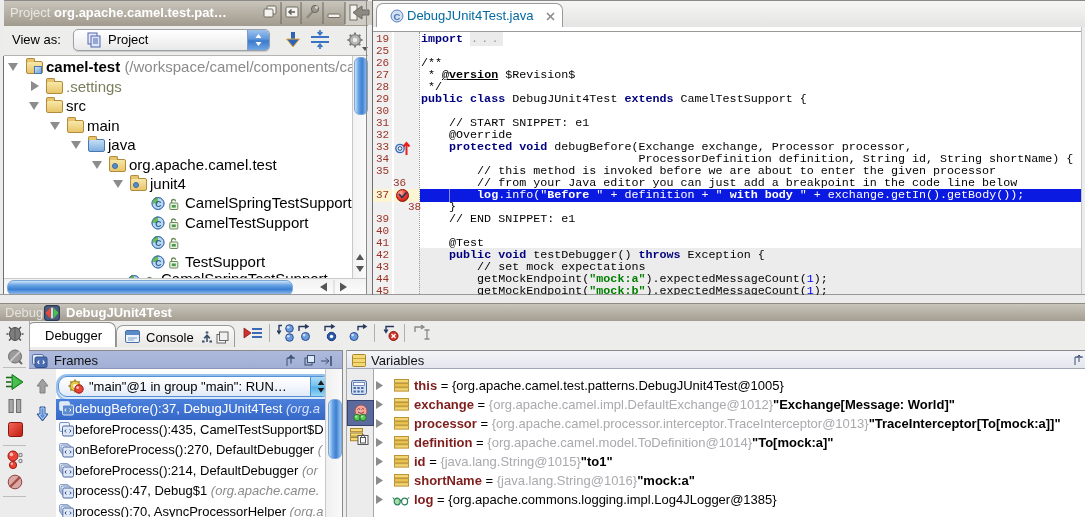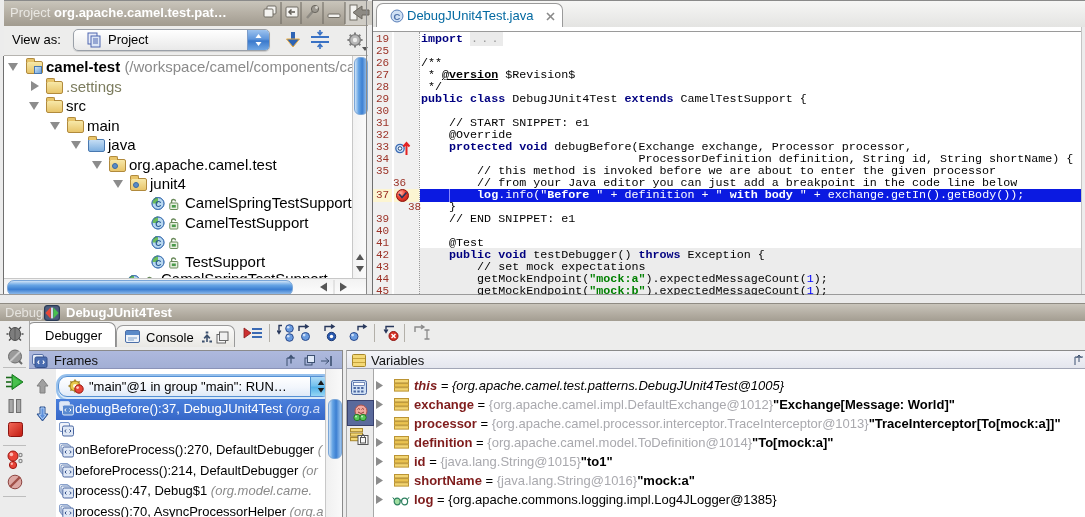--- a/index.html
+++ b/index.html
@@ -483,23 +483,24 @@
       </div>
     </div>
 
     <div class="abs" style="left:27px;top:49px;width:269px;height:20.5px;background:linear-gradient(180deg,#4a80dc,#3667c8);"></div>
     <svg class="abs" style="left:30px;top:51px;" width="15" height="15" viewBox="0 0 15 15">
       <rect x="0.5" y="0.5" width="10" height="9" rx="1.5" fill="#dfe8f6" stroke="#c8d8f0"></rect>
       <rect x="3.5" y="4" width="11" height="10" rx="1.5" fill="#5a8ad0" stroke="#dfe8f6"></rect>
       <path d="M7 7.5 L5.8 9 L7 10.5 M10.5 7.5 L12 9 L10.5 10.5" stroke="#fff" fill="none"></path>
     </svg>
     <div class="frow" style="left:46px;top:49px;color:#fff;">debugBefore():37, DebugJUnit4Test <i style="color:#d8e2f8;">(org.a</i></div>
+    <div class="frow" style="left:46px;top:69.5px;">beforeProcess():435, CamelTestSupport$D</div>
     <div class="frow" style="left:46px;top:90px;">onBeforeProcess():270, DefaultDebugger <i style="color:#8a8a8a;">(</i></div>
     <div class="frow" style="left:46px;top:110.5px;">beforeProcess():214, DefaultDebugger <i style="color:#8a8a8a;">(or</i></div>
-    <div class="frow" style="left:46px;top:131px;">process():47, Debug$1 <i style="color:#8a8a8a;">(org.model.came.</i></div>
+    <div class="frow" style="left:46px;top:131px;">process():47, Debug$1 <i style="color:#8a8a8a;">(org.apache.came.</i></div>
     <div class="frow" style="left:46px;top:151.5px;">process():70, AsyncProcessorHelper <i style="color:#8a8a8a;">(org.a</i></div>
     <svg class="abs" style="left:30px;top:72px;" width="15" height="15" viewBox="0 0 15 15" id="fico">
       <rect x="0.5" y="0.5" width="10" height="9" rx="1.5" fill="#eef2fa" stroke="#7a96c8"></rect>
       <rect x="3.5" y="4" width="11" height="10" rx="1.5" fill="#dfe8f6" stroke="#4a66a0"></rect>
       <path d="M7 7.5 L5.8 9 L7 10.5 M10.5 7.5 L12 9 L10.5 10.5" stroke="#2c4884" fill="none"></path>
     </svg>
     <svg class="abs" style="left:30px;top:92.5px;" width="15" height="15" viewBox="0 0 15 15">
         <use href="#fico2"></use>
       </svg>
     <svg class="abs" style="left:30px;top:113px;" width="15" height="15" viewBox="0 0 15 15">
@@ -571,21 +572,21 @@
         <rect x="0.5" y="0.5" width="12" height="3.2" fill="#f4d876" stroke="#a8882c"></rect>
         <rect x="0.5" y="5" width="12" height="3.2" fill="#f4d876" stroke="#a8882c"></rect>
         <rect x="0.5" y="9.5" width="12" height="3.2" fill="#f4d876" stroke="#a8882c"></rect>
         <rect x="8" y="7.5" width="10" height="9" fill="#f8f8f8" stroke="#555"></rect>
         <rect x="10.5" y="9.5" width="5" height="5.5" fill="none" stroke="#555"></rect>
           <path d="M11.5 9.5 V8.2 A1.5 1.5 0 0 1 14.5 8.2 V9.5" fill="none" stroke="#555"></path>
       </svg>
     </div>
     <div class="abs" style="left:27px;top:19px;width:711px;height:148px;background:#fff;">
 
-      <div class="vrow" style="left:40px;top:7px;font-style:italic;"><span class="vname">this</span> = {org.apache.camel.test.patterns.DebugJUnit4Test@1005}</div>
+      <div class="vrow" style="left:40px;top:7px;"><span class="vname">this</span> = {org.apache.camel.test.patterns.DebugJUnit4Test@1005}</div>
       <div class="vrow" style="left:40px;top:26px;"><span class="vname">exchange</span> = <span class="vgray">{org.apache.camel.impl.DefaultExchange@1012}</span><span class="vstr">"Exchange[Message: World]"</span></div>
       <div class="vrow" style="left:40px;top:45px;"><span class="vname">processor</span> = <span class="vgray">{org.apache.camel.processor.interceptor.TraceInterceptor@1013}</span><span class="vstr">"TraceInterceptor[To[mock:a]]"</span></div>
       <div class="vrow" style="left:40px;top:64px;"><span class="vname">definition</span> = <span class="vgray">{org.apache.camel.model.ToDefinition@1014}</span><span class="vstr">"To[mock:a]"</span></div>
       <div class="vrow" style="left:40px;top:83px;"><span class="vname">id</span> = <span class="vgray">{java.lang.String@1015}</span><span class="vstr">"to1"</span></div>
       <div class="vrow" style="left:40px;top:102px;"><span class="vname">shortName</span> = <span class="vgray">{java.lang.String@1016}</span><span class="vstr">"mock:a"</span></div>
       <div class="vrow" style="left:40px;top:121px;"><span class="vname">log</span> = {org.apache.commons.logging.impl.Log4JLogger@1385}</div>
 
       <svg width="711" height="149" viewBox="0 0 711 149" class="abs" style="left:0;top:0;">
         <defs>
           <g id="varico">

